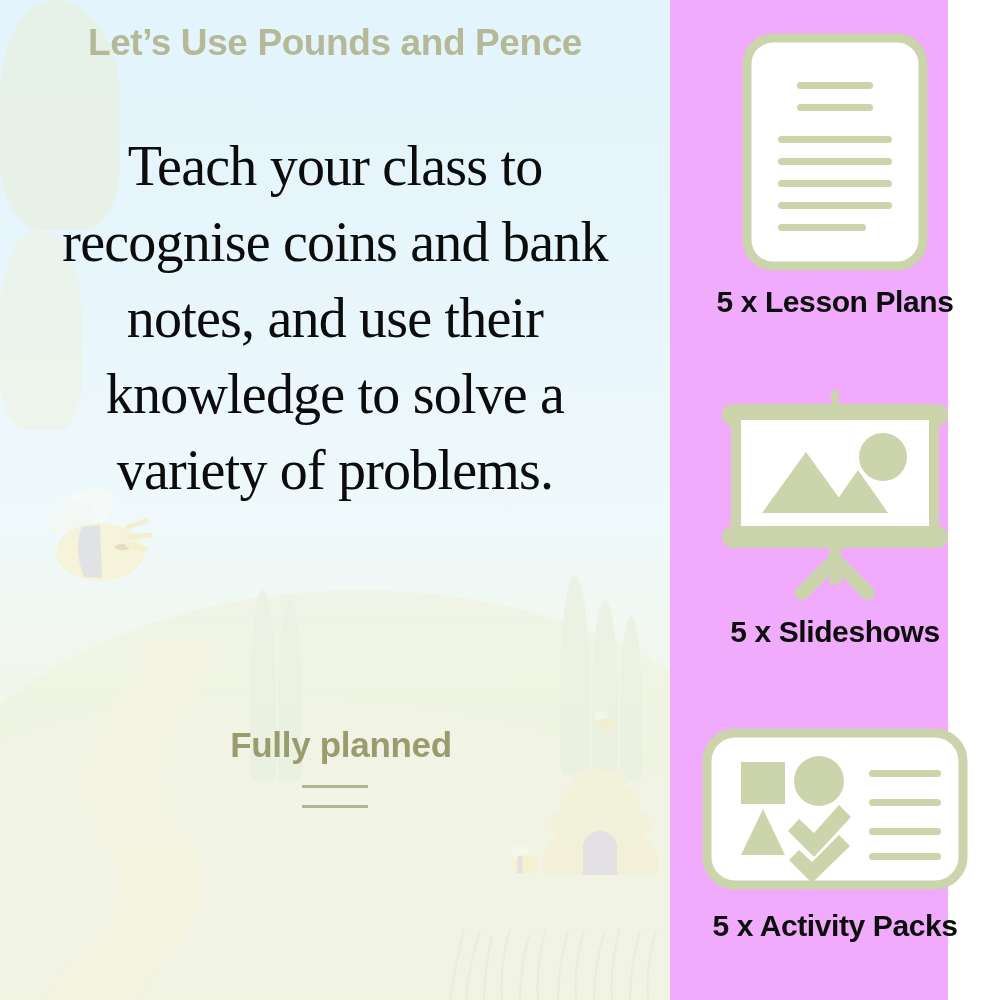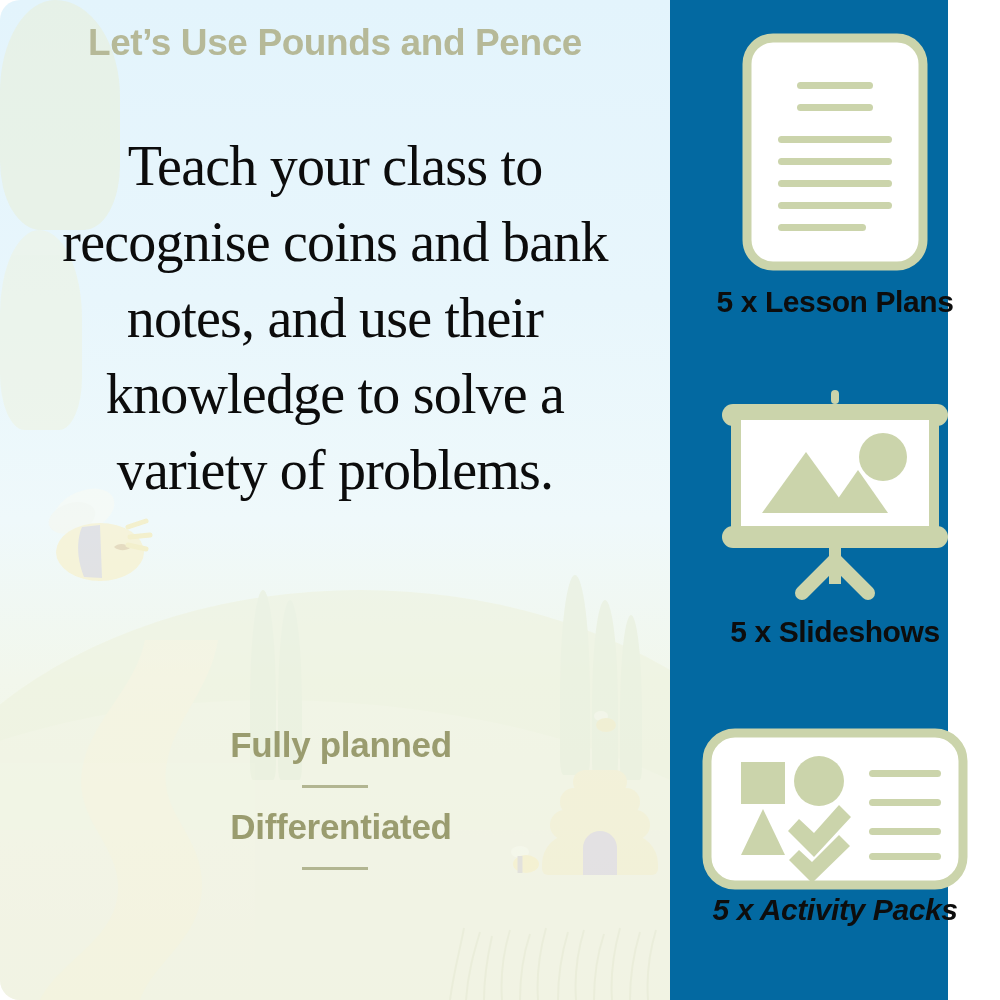--- a/index.html
+++ b/index.html
@@ -10,21 +10,20 @@
     overflow: hidden;
     font-family: "Liberation Sans", sans-serif;
   }
 
   #poster {
     position: relative;
     width: 1000px;
     height: 1000px;
     overflow: hidden;
     background: #ffffff;
-    border-radius: 20px;
   }
 
   
   .left-panel {
     position: absolute;
     left: 0;
     top: 0;
     width: 670px;
     height: 1000px;
     overflow: hidden;
@@ -219,21 +218,21 @@
     opacity: .85;
   }
 
   
   .right-panel {
     position: absolute;
     left: 670px;
     top: 0;
     width: 278px;
     height: 1000px;
-    background: #0369a1;
+    background: #f0abfc;
   }
 
   .feature-item {
     position: absolute;
     left: 0;
     width: 330px;
     text-align: center;
   }
   .item-1 { top: 30px; }
   .item-2 { top: 390px; }
@@ -248,21 +247,21 @@
 
   .item-label {
     font-size: 30px;
     font-weight: bold;
     color: #0d0d0d;
     letter-spacing: -0.4px;
     margin-top: 10px;
     white-space: nowrap;
   }
   .item-label-2 { }
-  .item-label-3 { margin-top: 0; font-style: italic; }
+  .item-label-3 { margin-top: 16px; }
 </style>
 </head>
 <body>
 
 <div id="poster">
 
   <div class="left-panel">
 
     <div class="scene">
 
@@ -340,21 +339,20 @@
       </div>
     </div>
 
     <div class="title">Let’s Use Pounds and Pence</div>
 
     <div class="body-copy">Teach your class to recognise coins and bank notes, and use their knowledge to solve a variety of problems.</div>
 
     <div class="features">
       <div class="feature-line">Fully planned</div>
       <div class="feature-sep"></div>
-      <div class="feature-line">Differentiated</div>
       <div class="feature-sep"></div>
     </div>
   </div>
 
   <div class="right-panel">
 
     <div class="feature-item item-1">
       <div class="icon-wrap">
         <svg width="200" height="245" viewBox="0 0 200 245">
           <rect x="12" y="8" width="176" height="228" rx="26" ry="26" fill="#ffffff" stroke="#cbd4ab" stroke-width="9"></rect>

